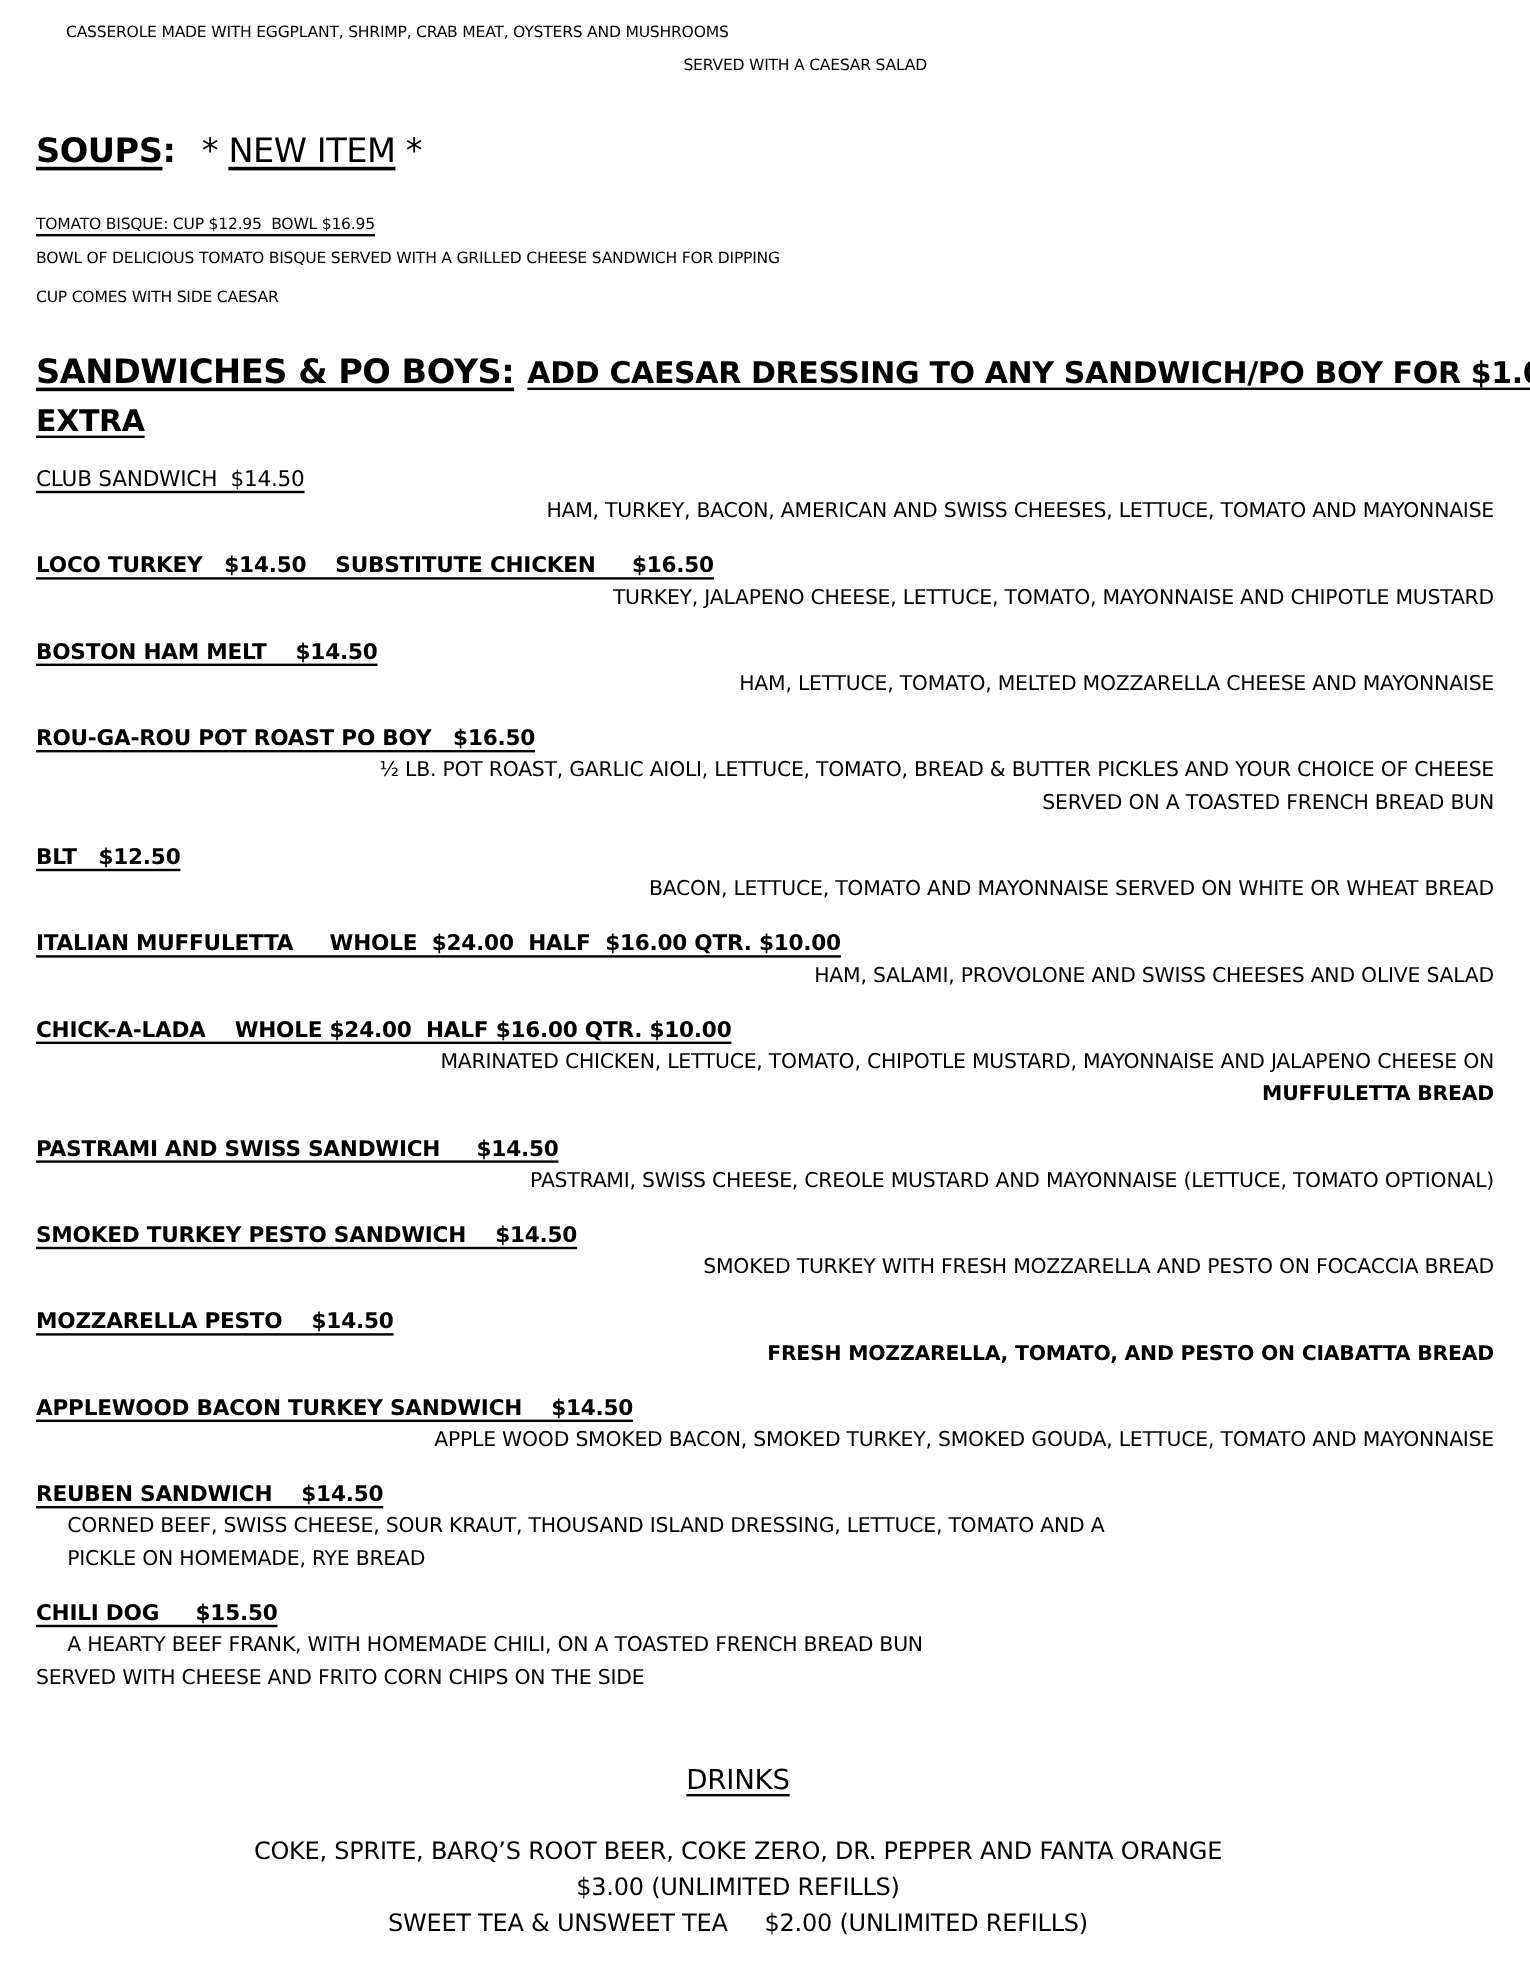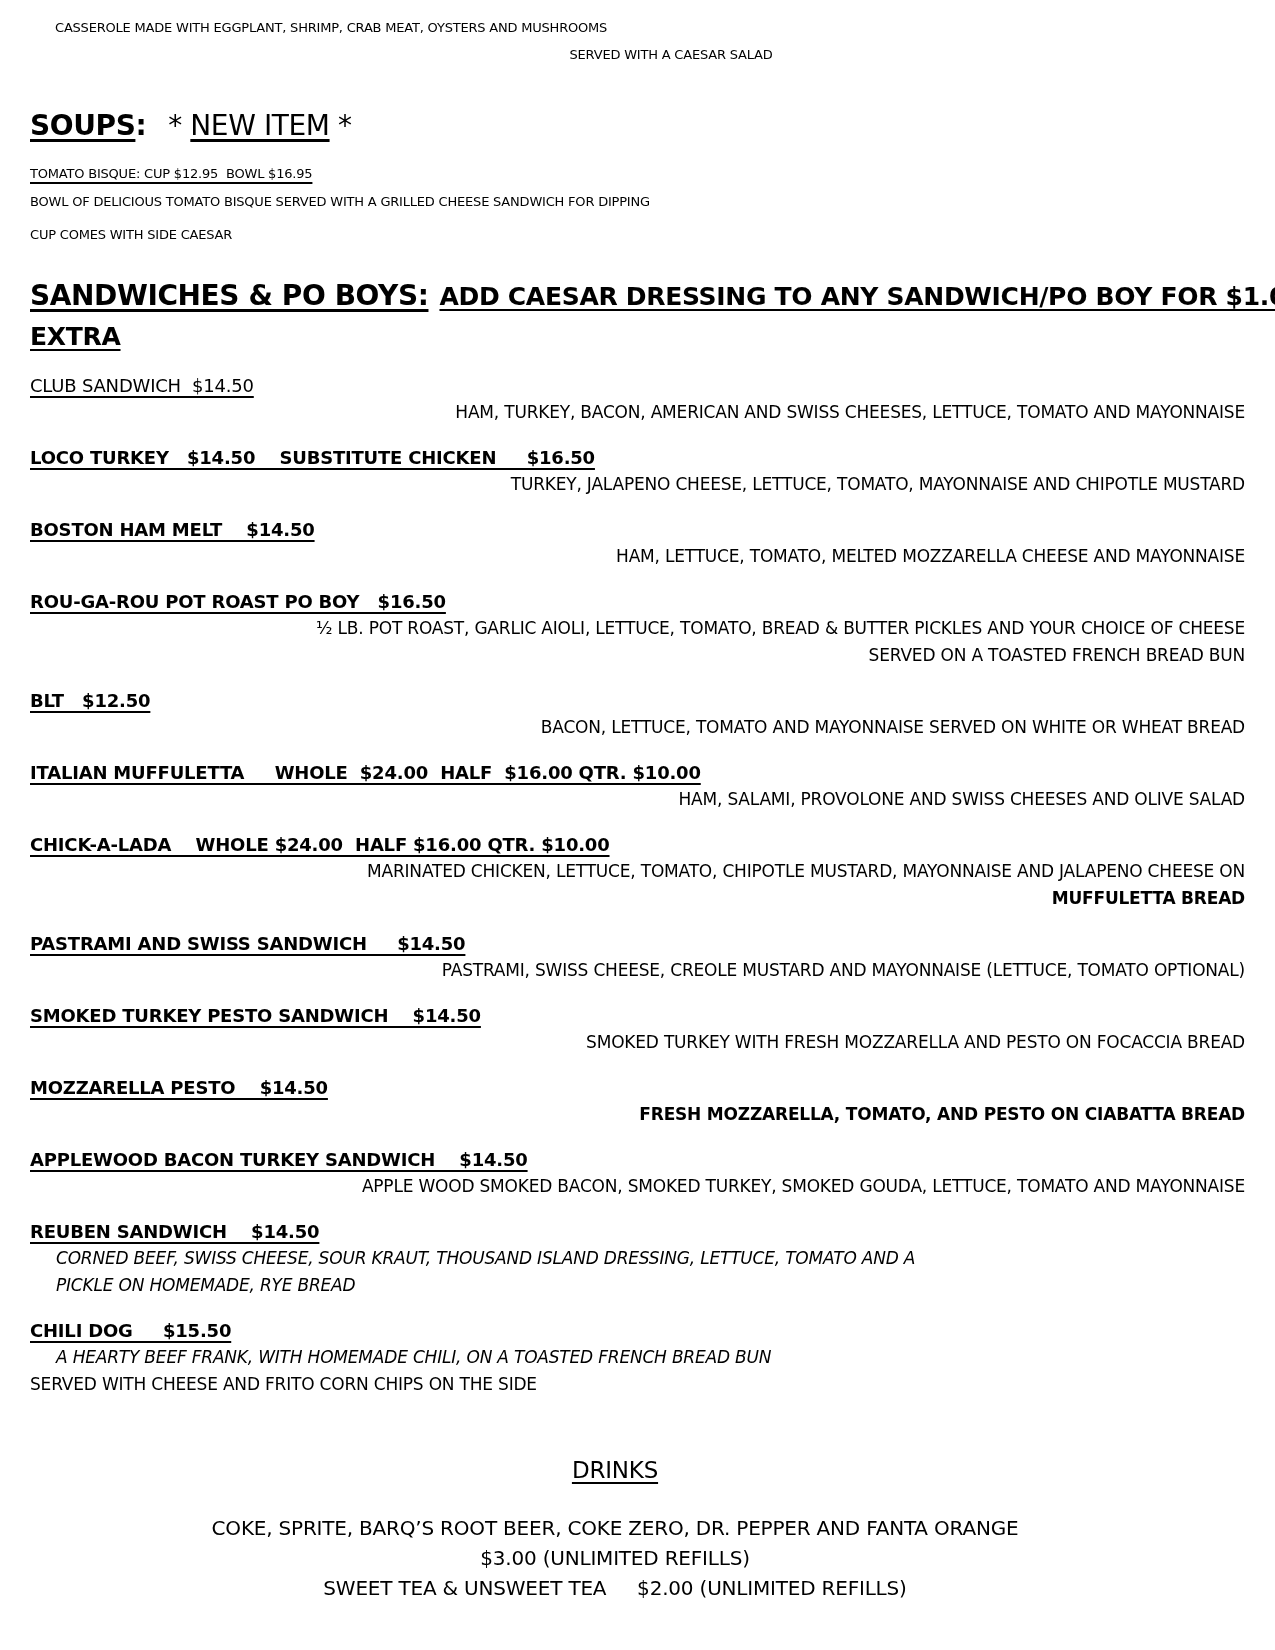--- a/index.html
+++ b/index.html
@@ -10,30 +10,30 @@
   .body17 { font-size: 17px; line-height: 27px; }
   .body18 { font-size: 13px; line-height: 27px; }
   .b { font-weight: bold; }
   .u { text-decoration: underline; text-underline-offset: 4px; text-decoration-thickness: 2px; }
   .sec { font-size: 28px; letter-spacing: -0.4px; }
   .sec.u { text-decoration-thickness: 3px; }
   .ind25 { padding-left: 25px; }
   .ind67 { padding-left: 67px; text-align: center; }
   .soups-heading { margin-top: 38px; line-height: 40px; white-space: pre; }
   .newitem-gap { margin-left: 22px; }
-  .bisque { margin-top: 10px; line-height: 28px; }
+  .bisque { margin-top: 24px; line-height: 28px; }
   .soup-note-first { margin-top: 6px; }
   .sw-heading { margin-top: 28px; line-height: 40px; white-space: pre; }
   .swnote { font-size: 25px; letter-spacing: -0.3px; }
   .swnote-gap { margin-left: 11px; }
   .extra-line { line-height: 34px; }
   .item { margin-top: 18px; }
   .name { font-size: 18px; line-height: 27px; }
   .desc { padding-left: 18px; text-align: right; }
-  .desc-wide { padding-left: 26px; font-style: italic; }
+  .desc-wide { padding-left: 26px; }
   .no-ind { padding-left: 0; }
   .drinks { margin-top: 55px; text-align: center; padding-right: 45px; }
   .drinks-title { font-size: 23px; line-height: 34px; letter-spacing: -0.2px; white-space: pre; text-decoration: underline; }
   .drink-line { font-size: 20px; line-height: 30px; letter-spacing: -0.2px; white-space: pre; }
   .drink-first { margin-top: 26px; text-align: center; }
 </style>
 </head>
 <body>
 
 <div class="page">

